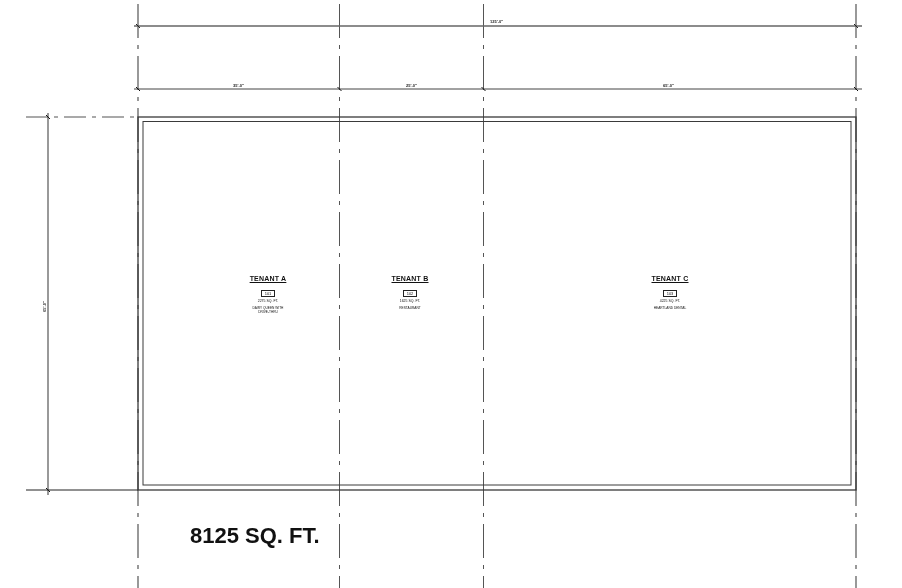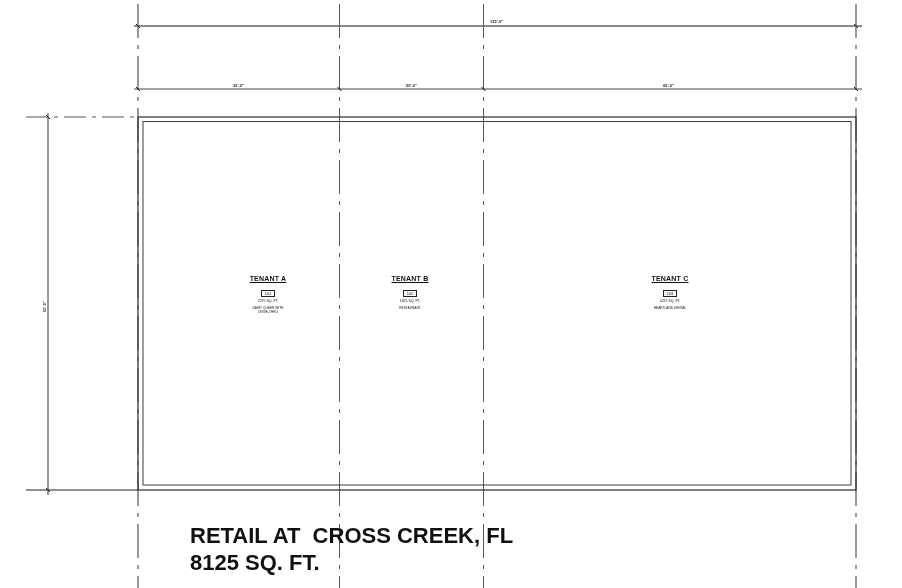--- a/index.html
+++ b/index.html
@@ -75,15 +75,14 @@
 </div>
 
 <div class="tenant" style="left:640px; top:275px; width:60px;">
   <span class="tname">TENANT  C</span>
   <span class="tnum">103</span>
   <span class="tarea">4225 SQ. FT.</span>
   <span class="tuse">HEARTLAND DENTAL</span>
 </div>
 
 <div class="title-block">
-  <div>RETAIL AT  CROSS CREEK, FL</div>
   <div>8125 SQ. FT.</div>
 </div>
 
 </body></html>

